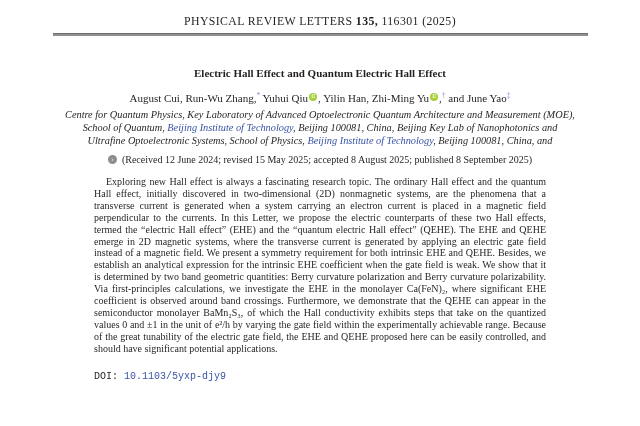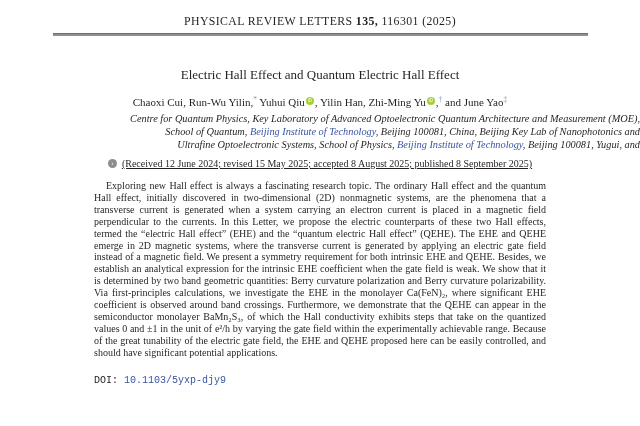--- a/index.html
+++ b/index.html
@@ -25,22 +25,22 @@
     height: 3px;
     margin: 4px auto 0 auto;
     background: #8f8f8f;
     border-top: 1px solid #6e6e6e;
     box-sizing: border-box;
   }
 
   .paper-title {
     margin-top: 31px;
     text-align: center;
-    font-weight: normal;
-    font-size: 13px;
+    font-weight: bold;
+    font-size: 11px;
   }
 
   .author-line {
     margin-top: 13px;
     text-align: center;
     font-size: 11px;
     white-space: nowrap;
   }
   .seg-sup {
     font-size: 7.5px;
@@ -59,33 +59,32 @@
     line-height: 8px;
     text-align: center;
     overflow: hidden;
     vertical-align: 1px;
     margin: 0 1px;
     letter-spacing: -0.5px;
   }
 
   .affiliations {
     margin-top: 4px;
-    text-align: right;
+    text-align: center;
     font-style: italic;
     font-size: 10.3px;
     line-height: 13px;
   }
   .seg-link { color: #3853a4; }
 
   .received-line {
     margin-top: 7px;
     text-align: center;
     font-size: 10px;
     white-space: nowrap;
-    text-decoration: underline;
   }
   .crossmark-icon {
     display: inline-block;
     width: 9px; height: 9px;
     border-radius: 50%;
     background: #8d8d8d;
     color: #ffffff;
     font-size: 7px;
     line-height: 8px;
     text-align: center;
@@ -115,26 +114,26 @@
 <body>
 
 <div class="page">
 
   <div class="journal-header"><span>PHYSICAL REVIEW LETTERS </span><span class="seg-bold">135,</span><span> 116301 (2025)</span></div>
 
   <div class="header-rule"></div>
 
   <h1 class="paper-title">Electric Hall Effect and Quantum Electric Hall Effect</h1>
 
-  <div class="author-line"><span>Chaoxi Cui, Run-Wu Yilin,</span><span class="seg-sup">*</span><span> Yuhui Qiu</span><span class="orcid-icon">iD</span><span>, Yilin Han, Zhi-Ming Yu</span><span class="orcid-icon">iD</span><span>,</span><span class="seg-sup">†</span><span> and June Yao</span><span class="seg-sup">‡</span></div>
+  <div class="author-line"><span>August Cui, Run-Wu Zhang,</span><span class="seg-sup">*</span><span> Yuhui Qiu</span><span class="orcid-icon">iD</span><span>, Yilin Han, Zhi-Ming Yu</span><span class="orcid-icon">iD</span><span>,</span><span class="seg-sup">†</span><span> and June Yao</span><span class="seg-sup">‡</span></div>
 
   <div class="affiliations">
     <div class="aff-line"><span>Centre for Quantum Physics, Key Laboratory of Advanced Optoelectronic Quantum Architecture and Measurement (MOE),</span></div>
     <div class="aff-line"><span>School of Quantum, </span><span class="seg-link">Beijing Institute of Technology</span><span>, Beijing 100081, China, Beijing Key Lab of Nanophotonics and</span></div>
-    <div class="aff-line"><span>Ultrafine Optoelectronic Systems, School of Physics, </span><span class="seg-link">Beijing Institute of Technology</span><span>, Beijing 100081, Yugui, and</span></div>
+    <div class="aff-line"><span>Ultrafine Optoelectronic Systems, School of Physics, </span><span class="seg-link">Beijing Institute of Technology</span><span>, Beijing 100081, China, and</span></div>
   </div>
 
   <div class="received-line">
     <span class="crossmark-icon">›</span><span>(Received 12 June 2024; revised 15 May 2025; accepted 8 August 2025; published 8 September 2025)</span>
   </div>
 
   <div class="abstract-block">
     <p>Exploring new Hall effect is always a fascinating research topic. The ordinary Hall effect and the quantum Hall effect, initially discovered in two-dimensional (2D) nonmagnetic systems, are the phenomena that a transverse current is generated when a system carrying an electron current is placed in a magnetic field perpendicular to the currents. In this Letter, we propose the electric counterparts of these two Hall effects, termed the “electric Hall effect” (EHE) and the “quantum electric Hall effect” (QEHE). The EHE and QEHE emerge in 2D magnetic systems, where the transverse current is generated by applying an electric gate field instead of a magnetic field. We present a symmetry requirement for both intrinsic EHE and QEHE. Besides, we establish an analytical expression for the intrinsic EHE coefficient when the gate field is weak. We show that it is determined by two band geometric quantities: Berry curvature polarization and Berry curvature polarizability. Via first-principles calculations, we investigate the EHE in the monolayer Ca(FeN)₂, where significant EHE coefficient is observed around band crossings. Furthermore, we demonstrate that the QEHE can appear in the semiconductor monolayer BaMn₂S₃, of which the Hall conductivity exhibits steps that take on the quantized values 0 and ±1 in the unit of e²/h by varying the gate field within the experimentally achievable range. Because of the great tunability of the electric gate field, the EHE and QEHE proposed here can be easily controlled, and should have significant potential applications.</p>
   </div>
 

